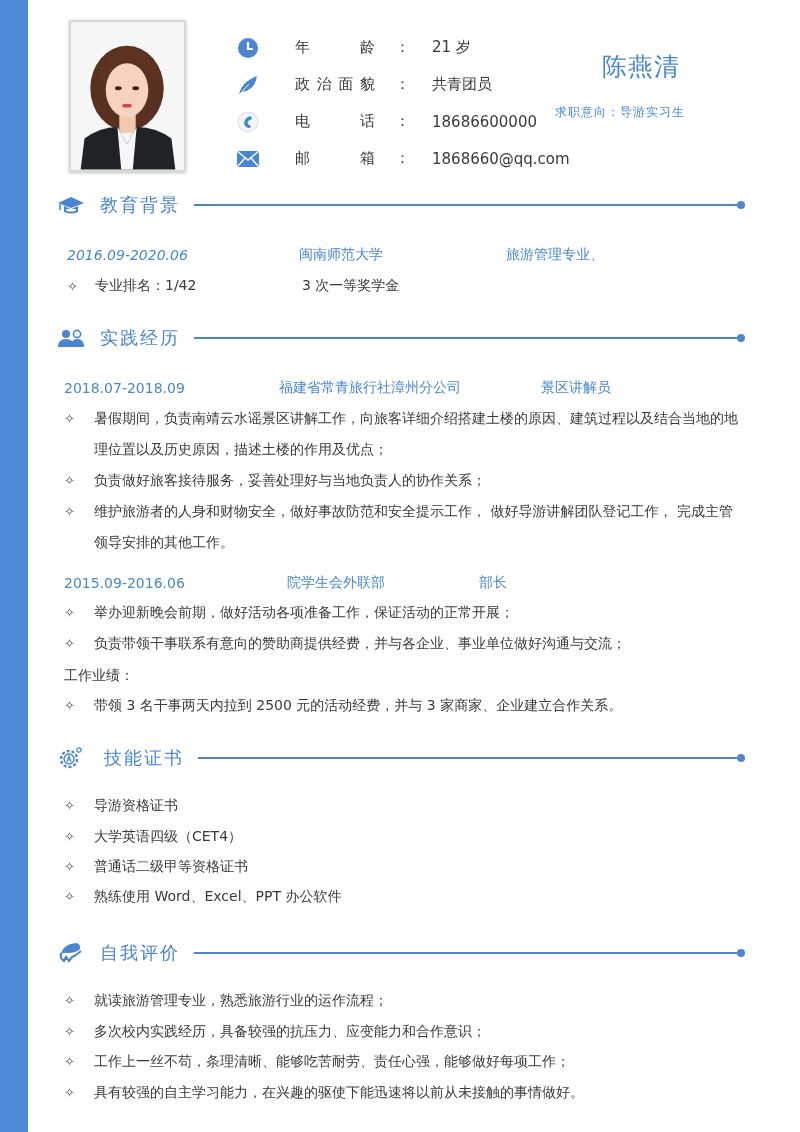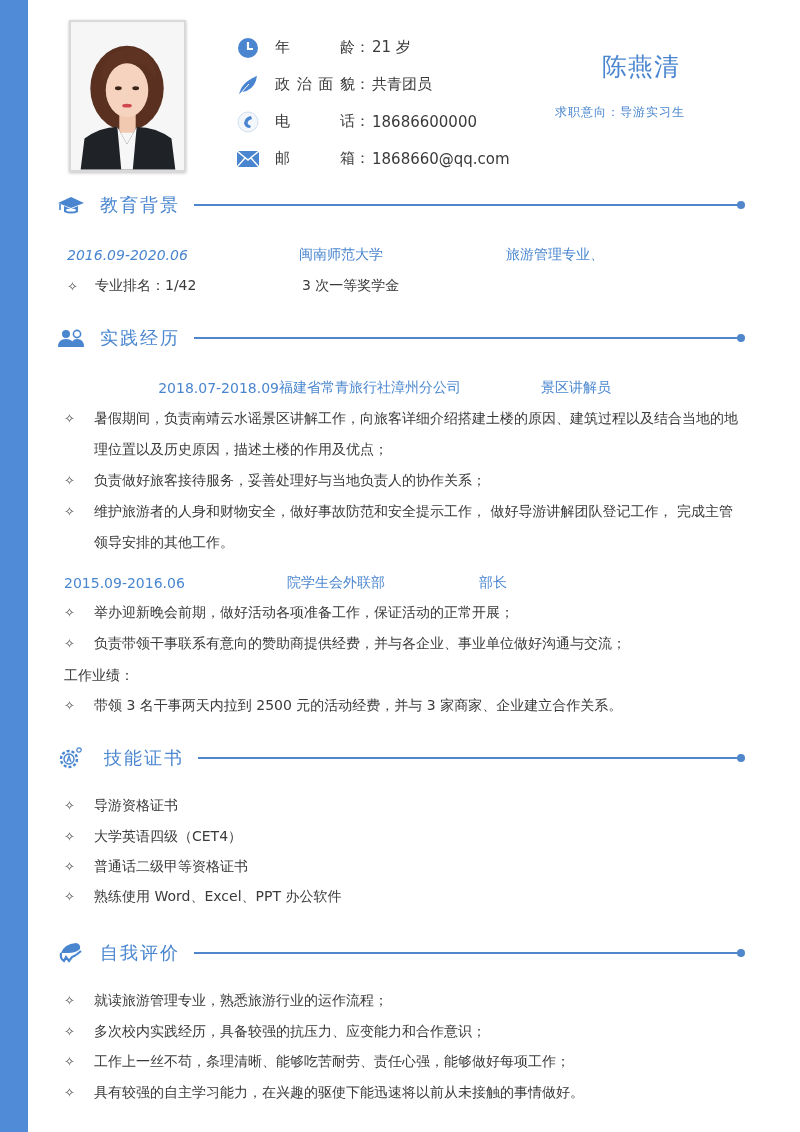--- a/index.html
+++ b/index.html
@@ -22,21 +22,21 @@
       border: 2px solid #d9d9d9;
       box-shadow: 0 1px 3px rgba(0,0,0,0.25);
       background: #f4f4f4;
       overflow: hidden;
     }
     .photo-frame svg { display: block; width: 100%; height: 100%; }
     .info-list { position: absolute; left: 236px; top: 29px; }
     .info-row {
       display: flex; align-items: center;
       height: 37px;
-      font-size: 15px; color: #3a3a3a;
+      font-size: 15px; color: #3a3a3a; gap: 20px;
     }
     .info-row .ic { width: 24px; height: 24px; margin-right: 15px; display: flex; align-items: center; justify-content: center; }
     .info-row .lbl { display: inline-block; width: 80px; text-align-last: justify; }
     .info-row .colon { margin-right: 2px; }
     .name {
       position: absolute; left: 560px; top: 50px; width: 120px;
       text-align: right;
       font-size: 25px; color: #4a86cf; letter-spacing: 1px;
     }
     .intent {
@@ -181,21 +181,21 @@
         <path d="M14 19 Q14 11 20 11 Q27 11 27 19 Z" fill="#4a86cf"></path>
       </svg>
   </span>
   <span class="sh-title">实践经历</span>
   <span class="sh-line">
       <span class="sh-dot"></span>
     </span>
 </div>
 
 <div class="row3" style="top:377px;left:64px;">
-  <span class="accent" style="width:215px;text-align:right;">2018.07-2018.09</span>
+  <span class="accent" style="width:215px;">2018.07-2018.09</span>
   <span class="accent" style="width:262px;font-family:Liberation Mono, monospace;">福建省常青旅行社漳州分公司</span>
   <span class="accent">景区讲解员</span>
 </div>
 <div class="bullet" style="top:403px;">
   <span class="star">✧</span>
   <span class="btext">暑假期间，负责南靖云水谣景区讲解工作，向旅客详细介绍搭建土楼的原因、建筑过程以及结合当地的地理位置以及历史原因，描述土楼的作用及优点；</span>
 </div>
 <div class="bullet" style="top:465px;">
   <span class="star">✧</span>
   <span class="btext">负责做好旅客接待服务，妥善处理好与当地负责人的协作关系；</span>

